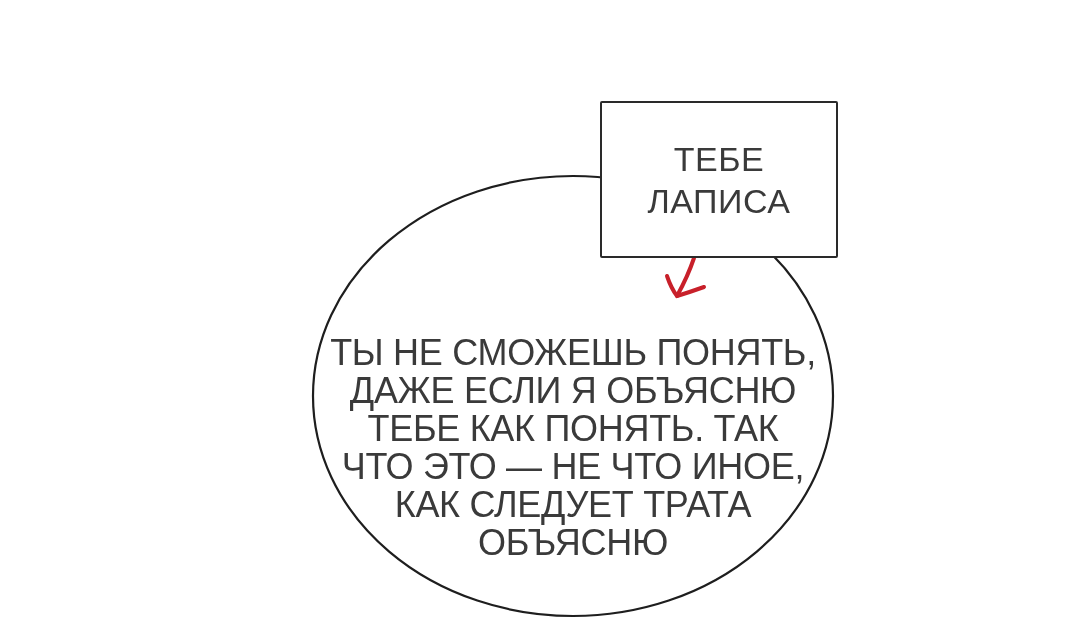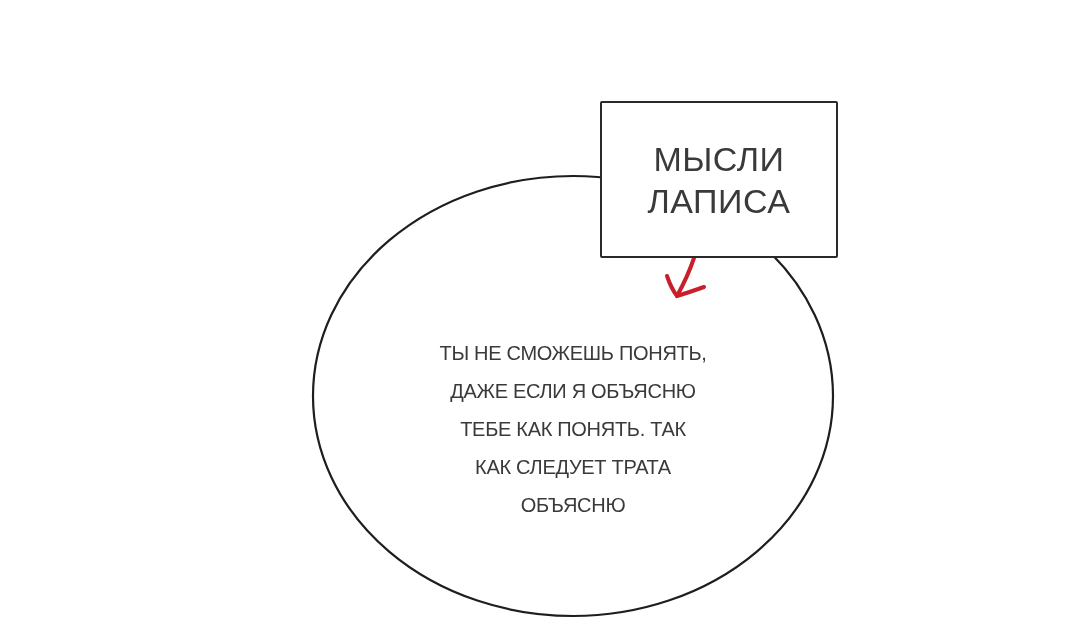--- a/index.html
+++ b/index.html
@@ -47,21 +47,21 @@
       display: block;
       text-align: center;
     }
     .bubble-text {
       position: absolute;
       left: 320px;
       top: 334px;
       width: 506px;
       text-align: center;
       color: #3a3a3a;
-      font-size: 20px;
+      font-size: 36px;
       line-height: 38px;
       letter-spacing: -0.3px;
     }
     .bubble-text span {
       display: block;
       white-space: nowrap;
     }
   </style>
 </head>
 <body>
@@ -72,25 +72,26 @@
 
     <ellipse cx="573" cy="396" rx="260" ry="220" fill="#ffffff" stroke="#1e1e1e" stroke-width="2.2"></ellipse>
 
     <g stroke="#c8202a" stroke-width="4" stroke-linecap="round" fill="none">
       <path d="M694 258 Q688 276 677 296"></path>
       <path d="M667 276 Q671 288 677 296 Q690 292 704 287"></path>
     </g>
   </svg>
 
   <div class="label-box">
-    <span>МЫСЛИ</span>
+    <span>ТЕБЕ</span>
     <span>ЛАПИСА</span>
   </div>
 
   <div class="bubble-text">
     <span>ТЫ НЕ СМОЖЕШЬ ПОНЯТЬ,</span>
     <span>ДАЖЕ ЕСЛИ Я ОБЪЯСНЮ</span>
     <span>ТЕБЕ КАК ПОНЯТЬ. ТАК</span>
+    <span>ЧТО ЭТО — НЕ ЧТО ИНОЕ,</span>
     <span>КАК СЛЕДУЕТ ТРАТА</span>
     <span>ОБЪЯСНЮ</span>
   </div>
 
 </div>
 
 </body></html>

